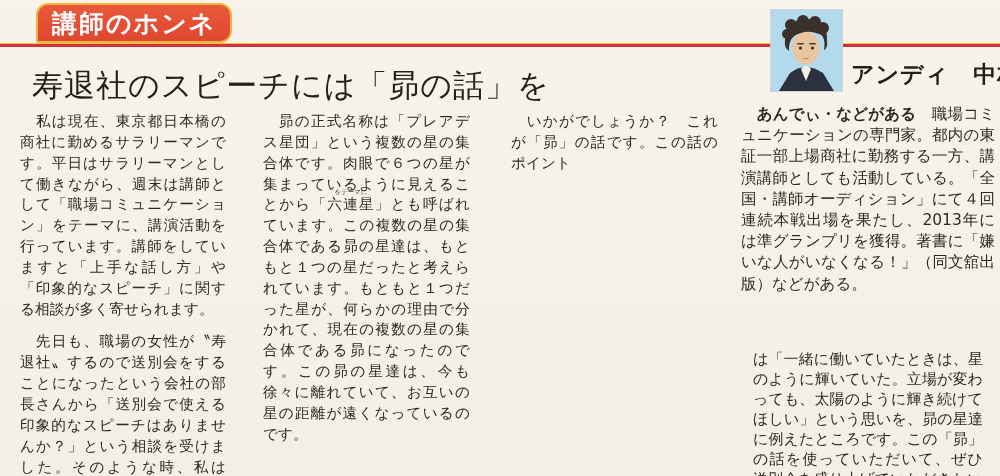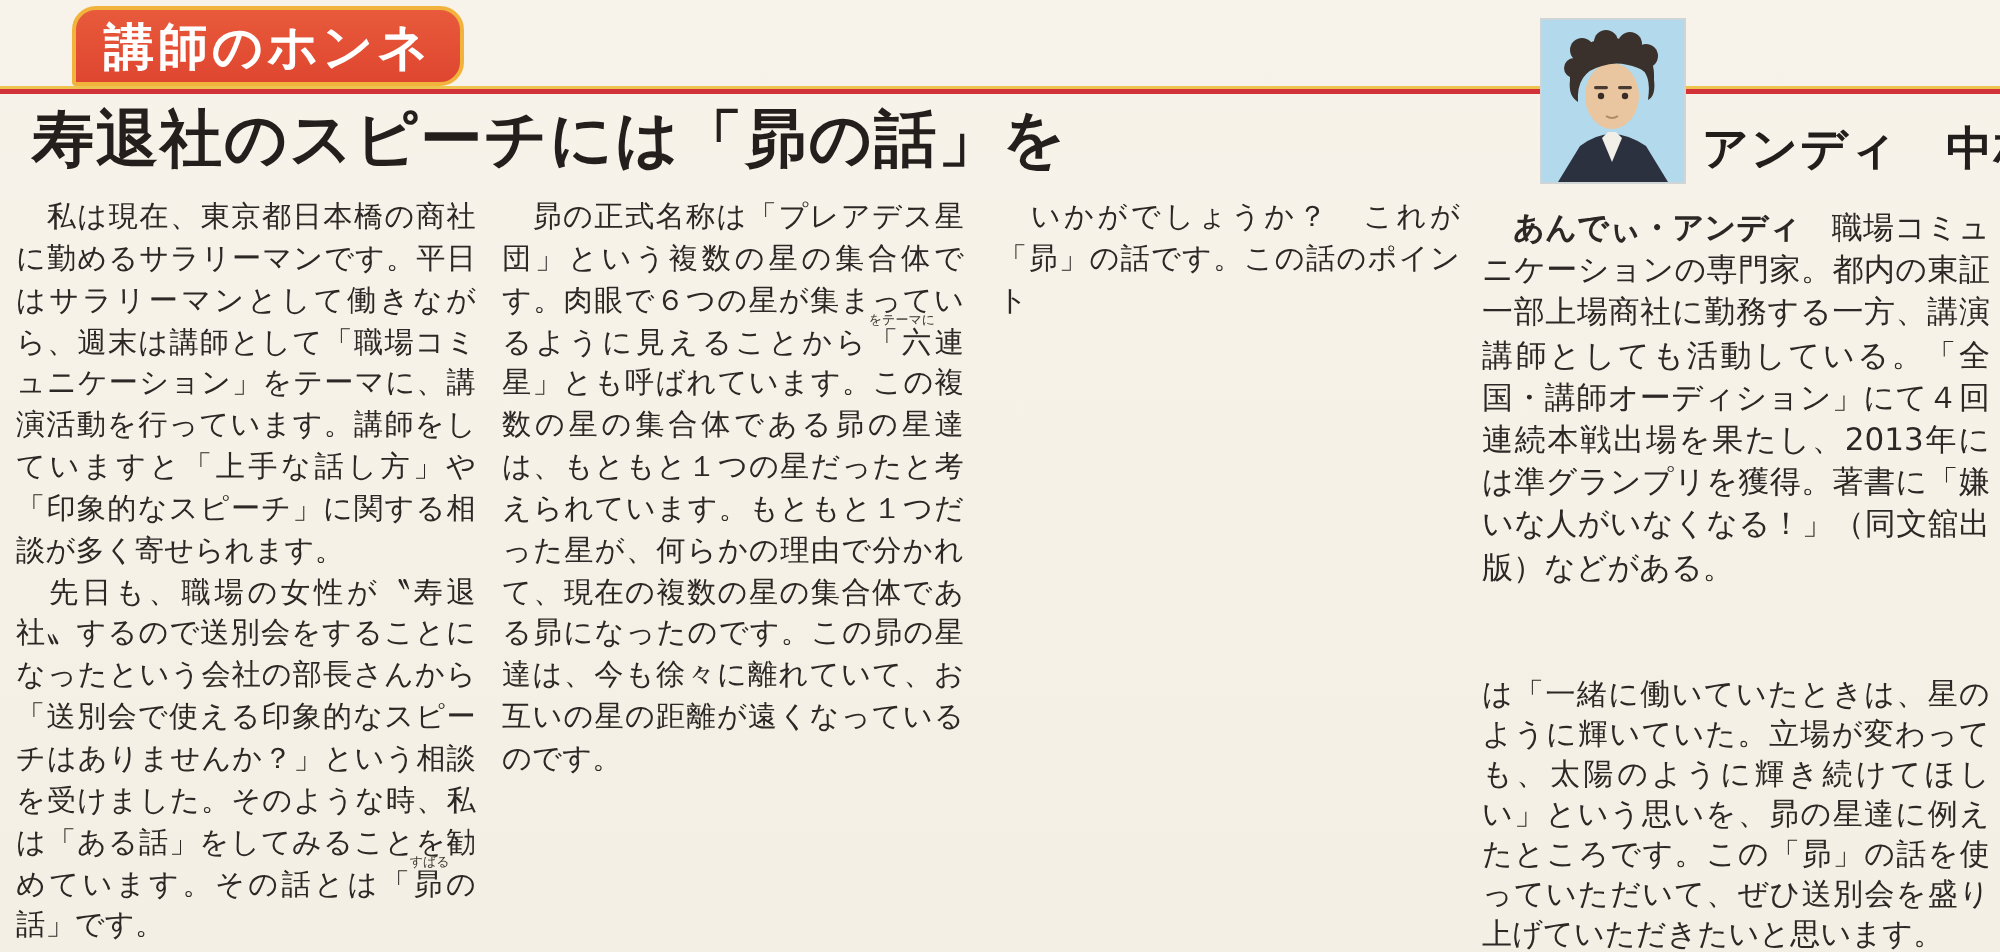--- a/index.html
+++ b/index.html
@@ -23,28 +23,28 @@
     border:2px solid #f2b33d;
     border-radius:12px 12px 12px 2px;
     display:flex;align-items:center;justify-content:center;
     padding:0 14px;z-index:2;
   }
   .badge span{
     color:#ffffff;font-weight:bold;font-size:25px;letter-spacing:2px;
     font-family:"DejaVu Sans","Liberation Sans",sans-serif;
   }
   .title{
-    position:absolute;left:16px;top:49px;margin:0;z-index:2;
+    position:absolute;left:16px;top:49px;margin:16px;z-index:2;
     font-family:"DejaVu Serif","Liberation Serif",serif;
-    font-size:31px;font-weight:bold;color:#241f1c;letter-spacing:1px;
+    font-size:31px;font-weight:normal;color:#241f1c;letter-spacing:1px;
     white-space:nowrap;
     text-align:right;
   }
   .col{position:absolute;top:99px;text-align:justify;}
-  .col p{margin:0;font-size:14.6px;line-height:20.85px;letter-spacing:0.1px;}
+  .col p{margin:12px;font-size:14.6px;line-height:20.85px;letter-spacing:0.1px;}
   .col1{left:8px;width:230px;}
   .col2{left:251px;width:231px;}
   .col3{left:499px;width:231px;}
   .col4{left:741px;width:254px;top:337px;}
   .col4 p{font-size:15px;line-height:20px;}
   .profile{position:absolute;left:741px;top:104px;width:254px;text-align:justify;}
   .profile p{margin:0;font-size:15.5px;line-height:21.2px;}
   .profile b{font-weight:bold;}
   .photo{
     position:absolute;left:770px;top:9px;width:71px;height:81px;z-index:3;
@@ -107,20 +107,20 @@
       <rect x="38" y="33" width="7" height="1.6" rx="0.8" fill="#4a3b32"></rect>
       <circle cx="29.5" cy="38" r="1.6" fill="#3a2d26"></circle>
       <circle cx="41.5" cy="38" r="1.6" fill="#3a2d26"></circle>
       <path d="M32,48 Q35,50 38,48" stroke="#b08a68" stroke-width="1" fill="none"></path>
     </svg>
   </div>
 
   <div class="author">アンディ　中村</div>
 
   <div class="profile">
-    <p>　<b>あんでぃ・アンディ</b>　職場コミュニケーションの専門家。都内の東証一部上場商社に勤務する一方、講演講師としても活動している。「全国・講師オーディション」にて４回連続本戦出場を果たし、2013年には準グランプリを獲得。著書に「嫌いな人がいなくなる！」（同文舘出版）などがある。</p>
+    <p>　<b>あんでぃ・などがある</b>　職場コミュニケーションの専門家。都内の東証一部上場商社に勤務する一方、講演講師としても活動している。「全国・講師オーディション」にて４回連続本戦出場を果たし、2013年には準グランプリを獲得。著書に「嫌いな人がいなくなる！」（同文舘出版）などがある。</p>
   </div>
 
   <div class="col col4">
     <p>は「一緒に働いていたときは、星のように輝いていた。立場が変わっても、太陽のように輝き続けてほしい」という思いを、昴の星達に例えたところです。この「昴」の話を使っていただいて、ぜひ送別会を盛り上げていただきたいと思います。</p>
   </div>
 
 </div>
 
 </body></html>

